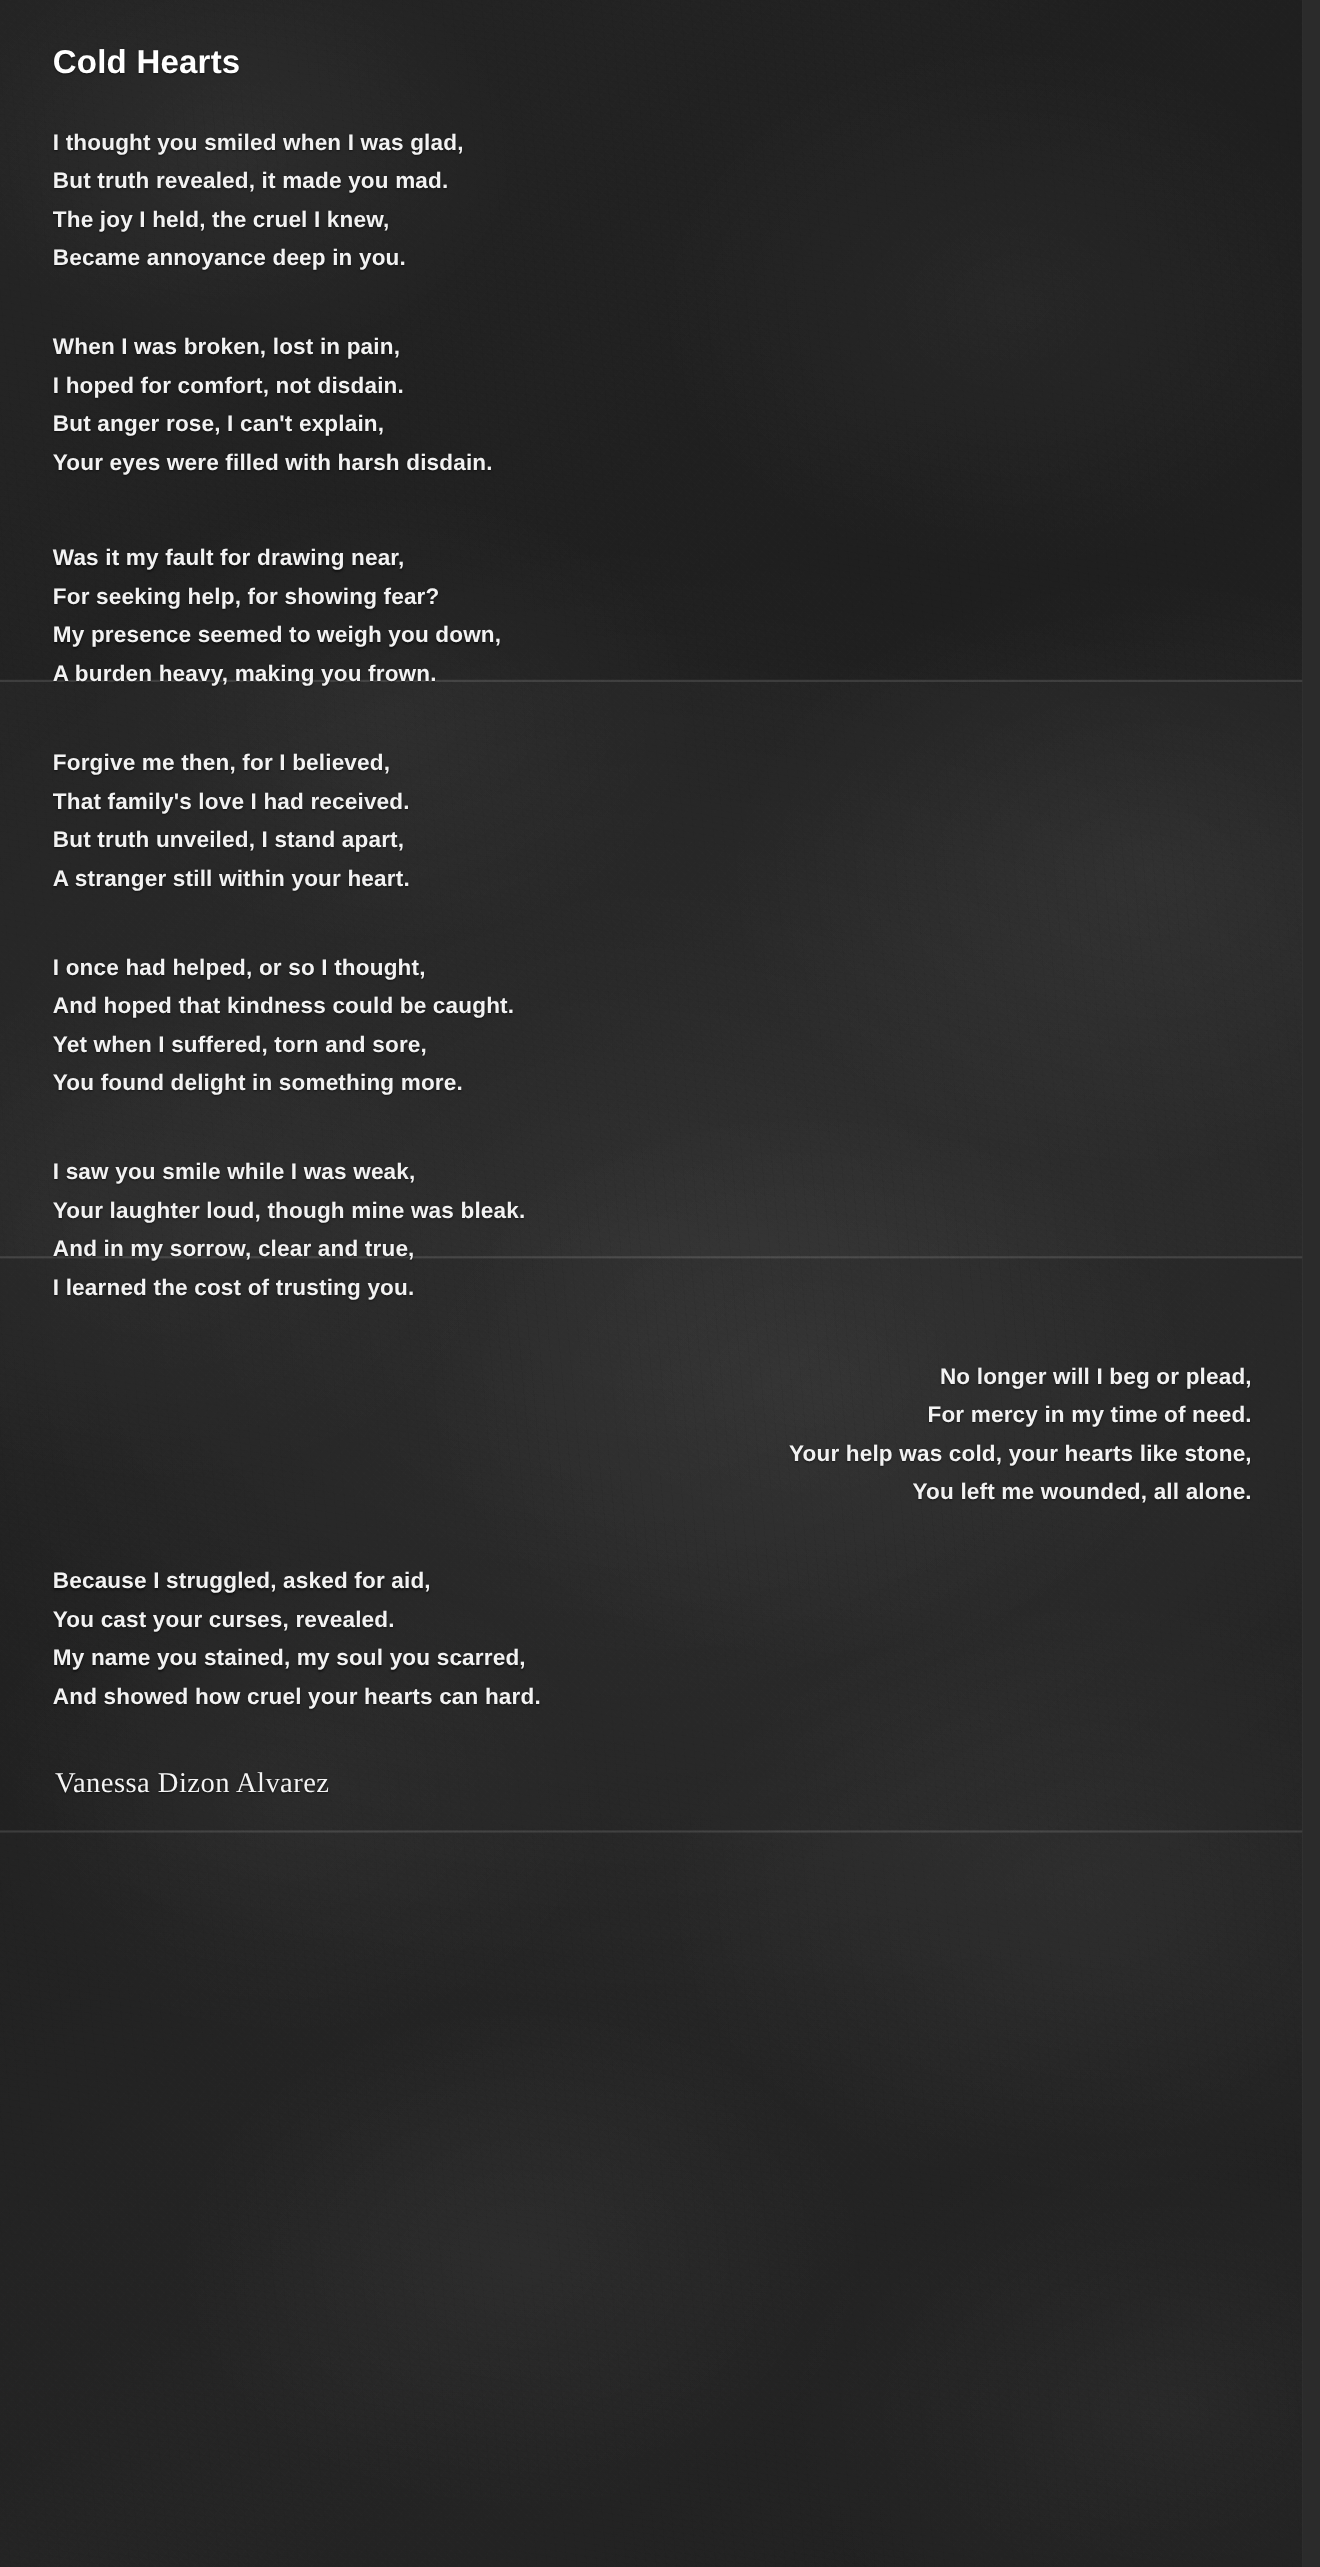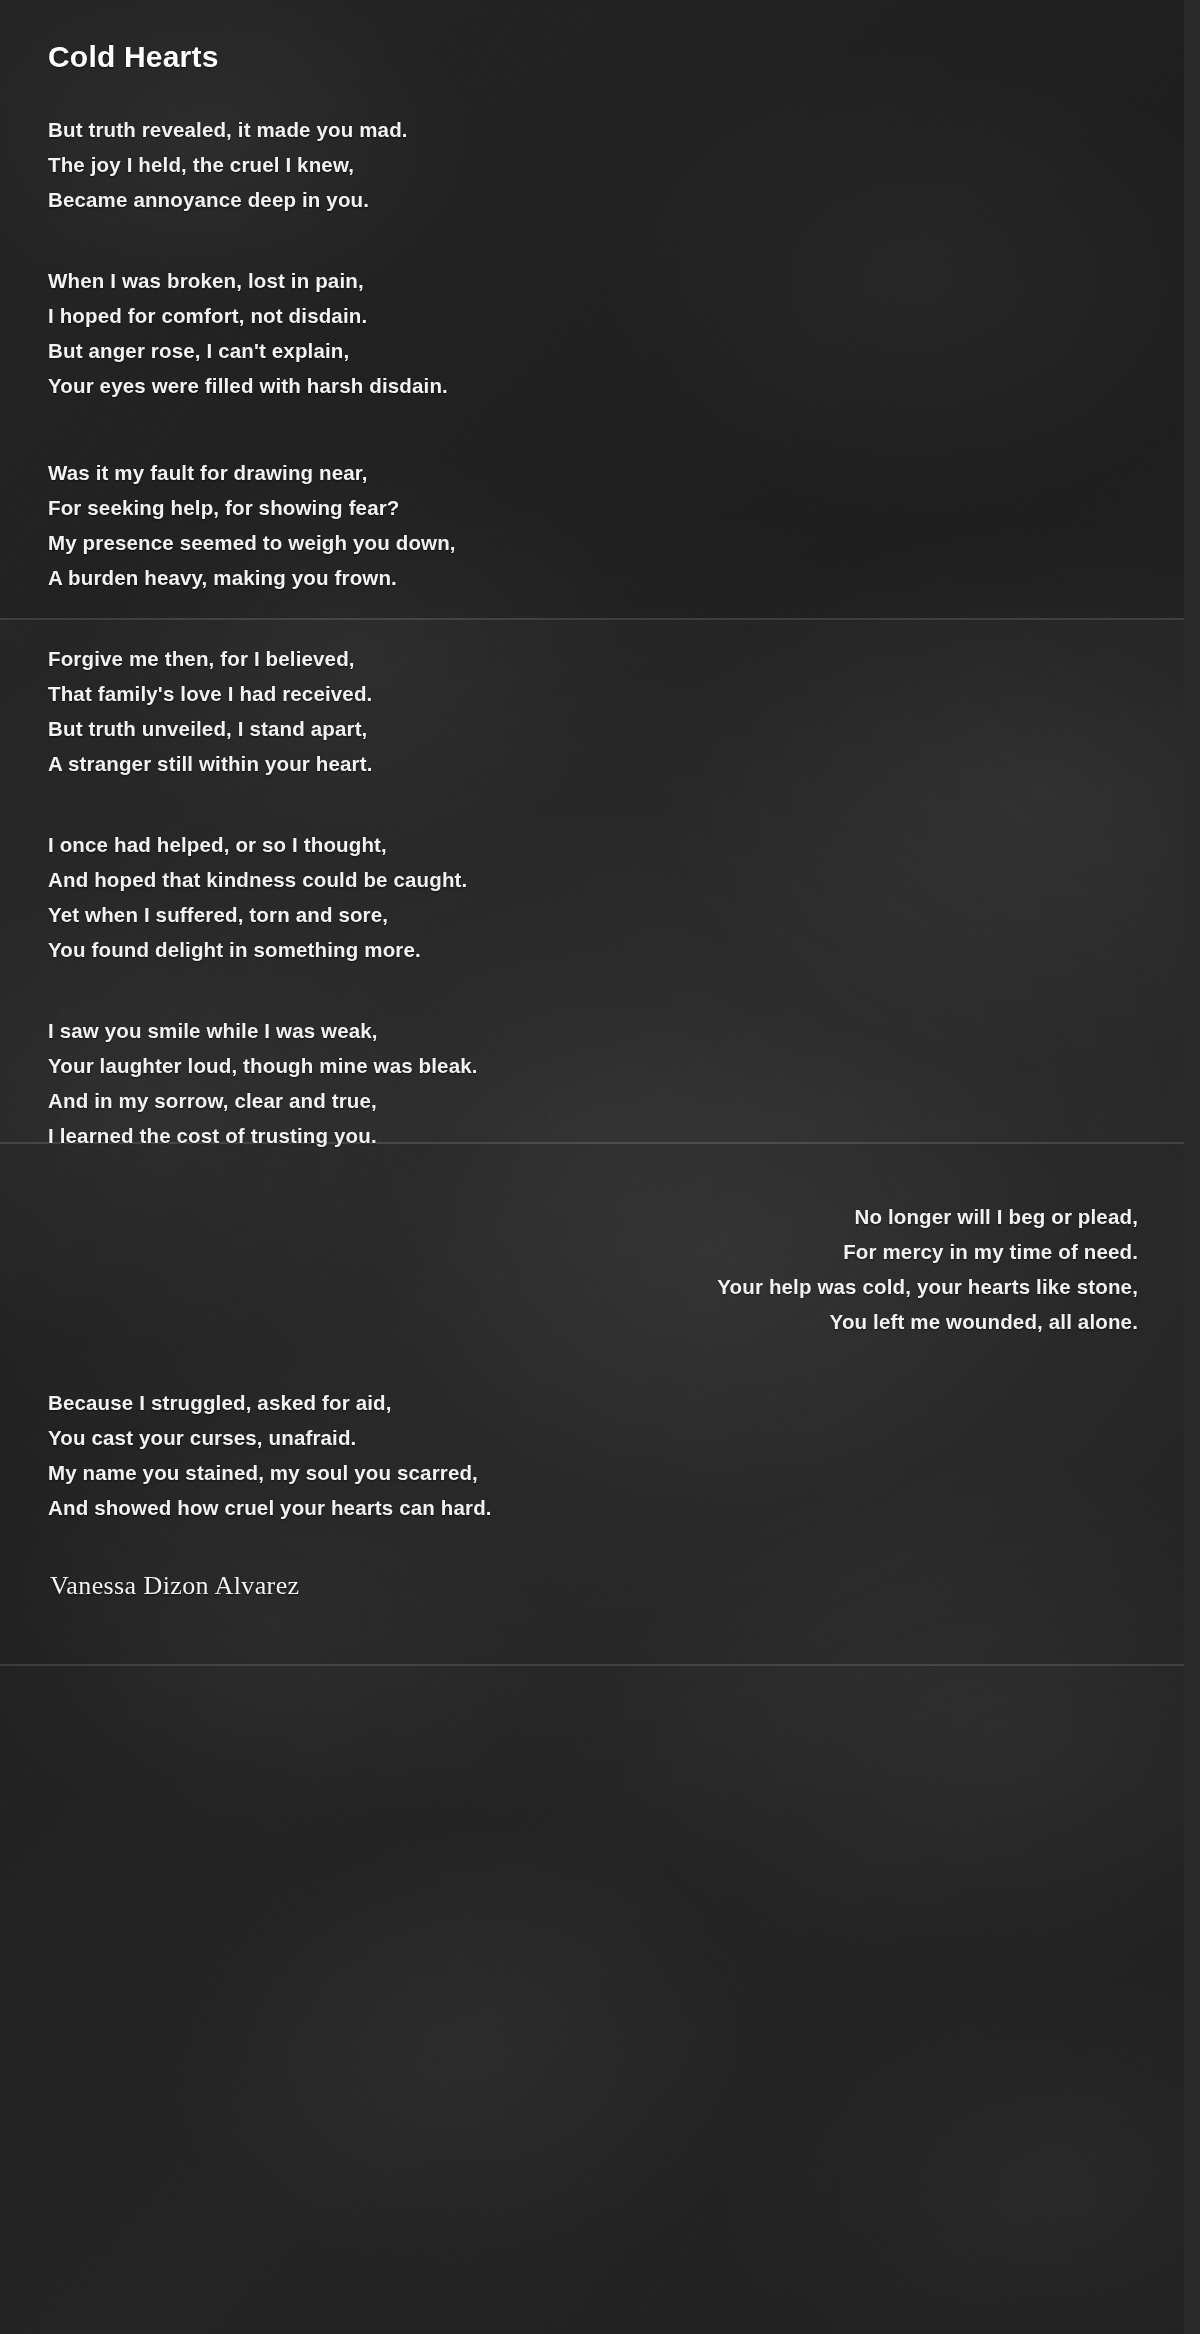--- a/index.html
+++ b/index.html
@@ -108,20 +108,21 @@
   <div class="band-line" style="top:1142px;"></div>
   <div class="band" style="top:1144px; height:520px; background: rgba(0,0,0,0.13);"></div>
   <div class="band-line" style="top:1664px;"></div>
   <div class="band" style="top:1666px; height:668px; background: rgba(0,0,0,0.10);"></div>
 
   <div class="content">
 
     <h1 class="poem-title">Cold Hearts</h1>
 
     <div class="stanza">
+      <div class="line">I thought you smiled when I was glad,</div>
       <div class="line">But truth revealed, it made you mad.</div>
       <div class="line">The joy I held, the cruel I knew,</div>
       <div class="line">Became annoyance deep in you.</div>
     </div>
 
     <div class="stanza">
       <div class="line">When I was broken, lost in pain,</div>
       <div class="line">I hoped for comfort, not disdain.</div>
       <div class="line">But anger rose, I can't explain,</div>
       <div class="line">Your eyes were filled with harsh disdain.</div>
@@ -157,21 +158,21 @@
 
     <div class="stanza" style="margin-top:32px;text-align:right;">
       <div class="line">No longer will I beg or plead,</div>
       <div class="line">For mercy in my time of need.</div>
       <div class="line">Your help was cold, your hearts like stone,</div>
       <div class="line">You left me wounded, all alone.</div>
     </div>
 
     <div class="stanza">
       <div class="line">Because I struggled, asked for aid,</div>
-      <div class="line">You cast your curses, unafraid.</div>
+      <div class="line">You cast your curses, revealed.</div>
       <div class="line">My name you stained, my soul you scarred,</div>
       <div class="line">And showed how cruel your hearts can hard.</div>
     </div>
 
     <div class="author">Vanessa Dizon Alvarez</div>
 
     <div class="spacer-bottom"></div>
   </div>
 </div>
 

